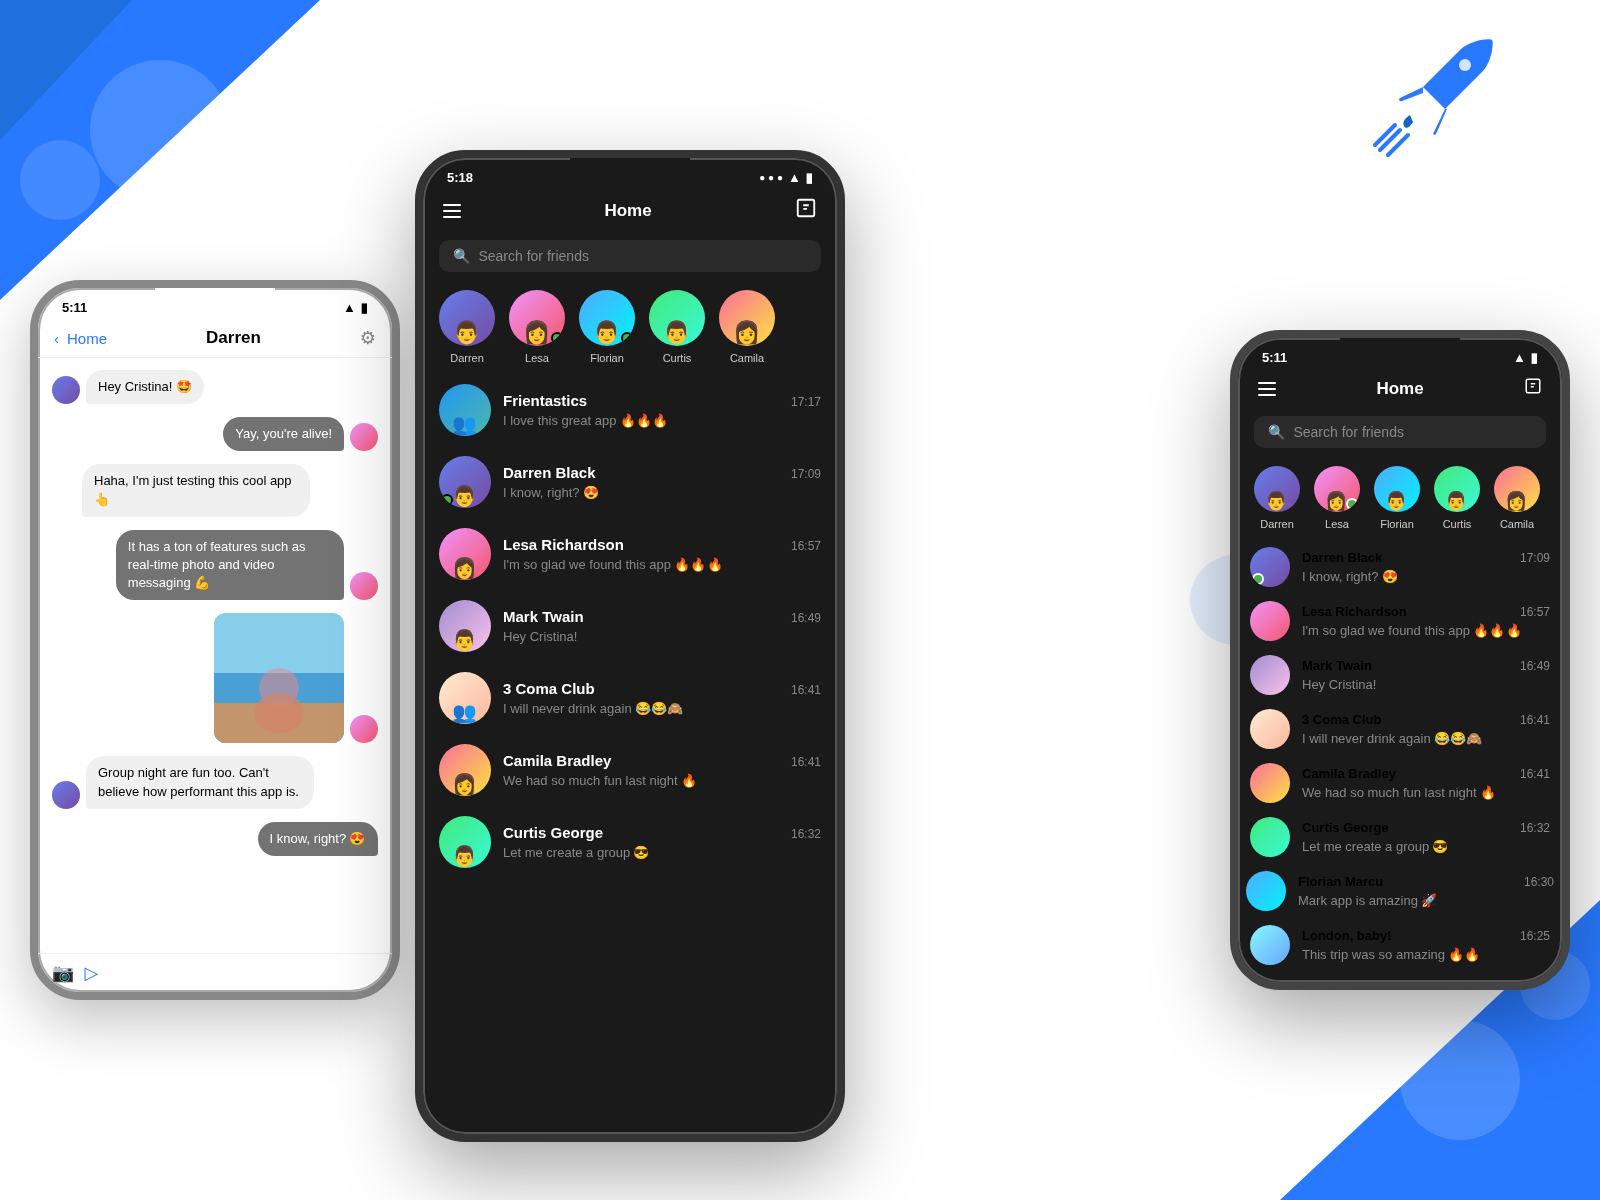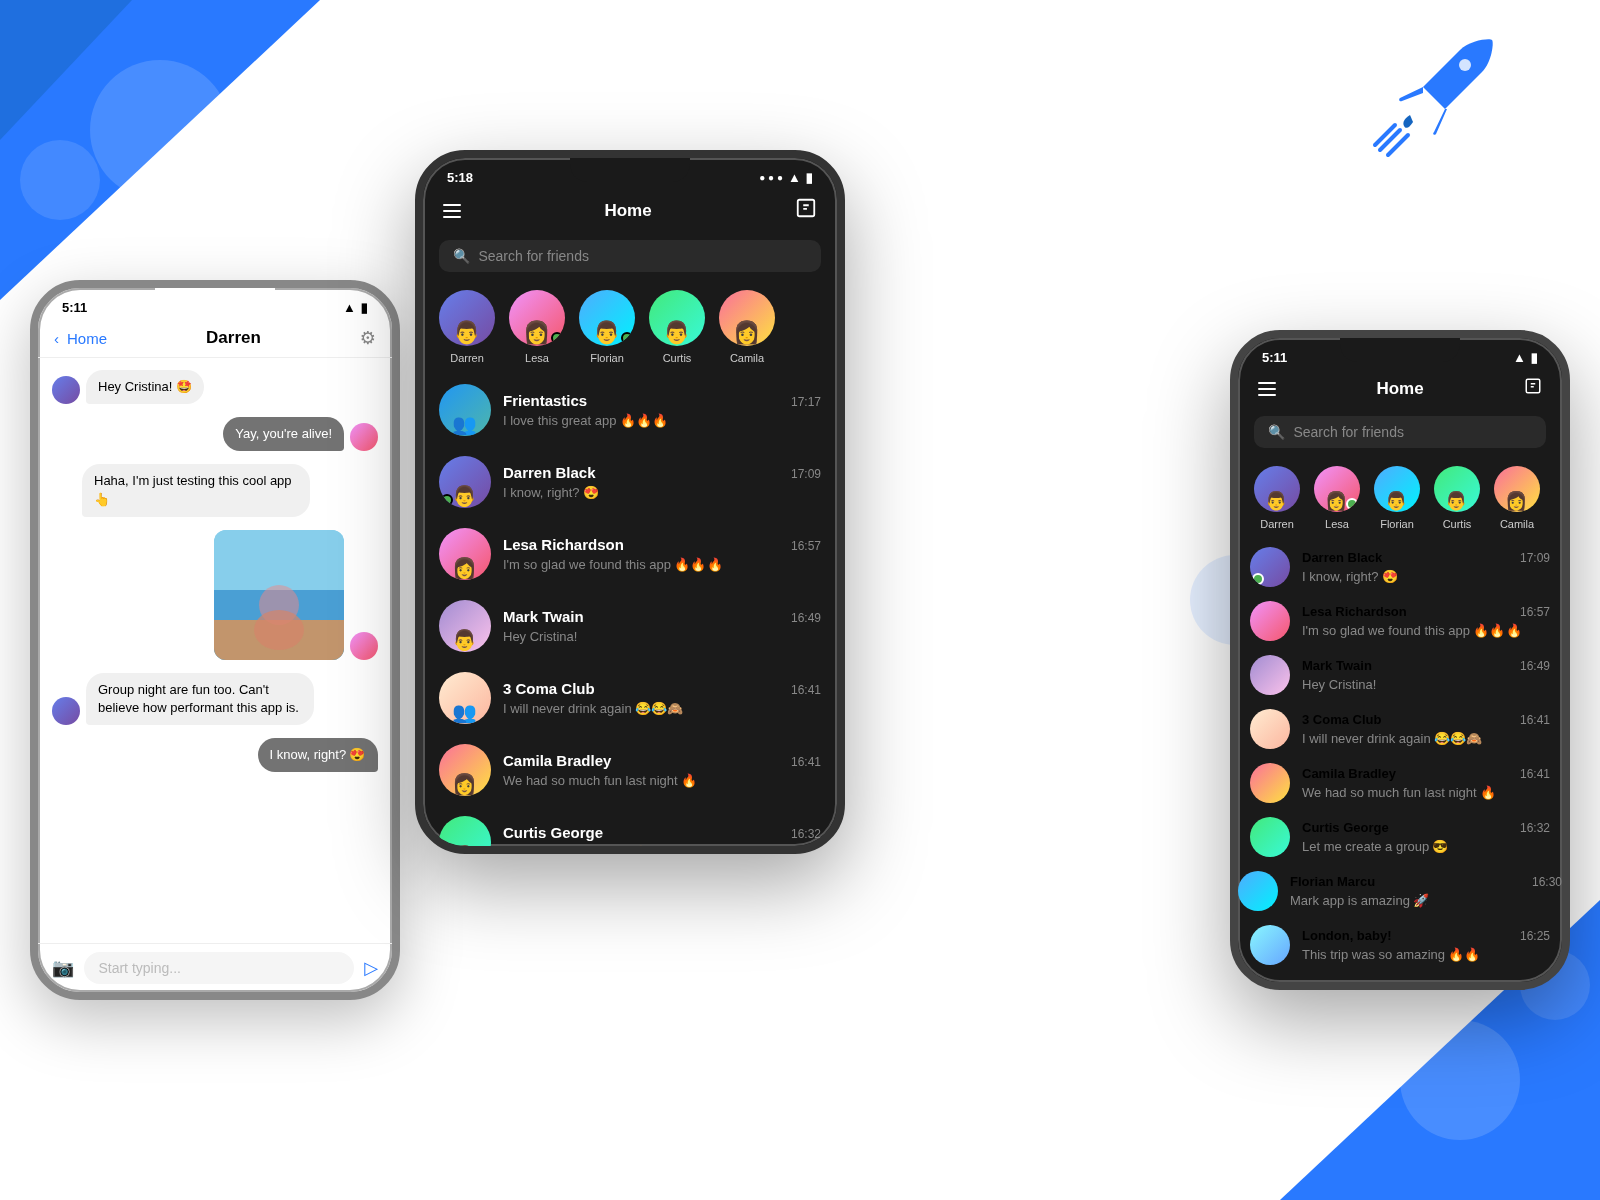--- a/index.html
+++ b/index.html
@@ -91,21 +91,21 @@
       top: 280px;
       width: 370px;
       height: 720px;
     }
 
     
     .phone-center {
       left: 415px;
       top: 150px;
       width: 430px;
-      height: 704px;
+      height: 992px;
     }
 
     
     .phone-right {
       right: 30px;
       top: 330px;
       width: 340px;
       height: 660px;
     }
 
@@ -506,20 +506,24 @@
 
       <div class="msg-row msg-row-right">
         <div class="msg-avatar-sm av-lesa" style="width:28px;height:28px;border-radius:50%;flex-shrink:0;"></div>
         <div class="msg-bubble msg-bubble-sent">Yay, you're alive!</div>
       </div>
 
       <div class="msg-row">
         <div class="msg-bubble msg-bubble-received" style="margin-left:30px;">Haha, I'm just testing this cool app 👆</div>
       </div>
 
+      <div class="msg-row msg-row-right">
+        <div class="msg-avatar-sm av-lesa" style="width:28px;height:28px;border-radius:50%;flex-shrink:0;"></div>
+        <div class="msg-bubble msg-bubble-sent">It has a ton of features such as real-time photo and video messaging 💪</div>
+      </div>
 
       <div class="msg-row msg-row-right">
         <div class="msg-avatar-sm av-lesa" style="width:28px;height:28px;border-radius:50%;flex-shrink:0;"></div>
         <div class="msg-image">
           <svg viewBox="0 0 130 130" width="130" height="130">
             <rect width="130" height="130" fill="#87ceeb"></rect>
             <rect y="60" width="130" height="70" fill="#4a9fd4"></rect>
             <rect y="90" width="130" height="40" fill="#c2956c"></rect>
             <circle cx="65" cy="75" r="20" fill="#e88" opacity="0.5"></circle>
             <ellipse cx="65" cy="100" rx="25" ry="20" fill="#d4856a" opacity="0.7"></ellipse>
@@ -533,23 +537,20 @@
         <div class="msg-bubble msg-bubble-received">Group night are fun too. Can't believe how performant this app is.</div>
       </div>
 
       <div class="msg-row msg-row-right">
         <div class="msg-bubble msg-bubble-sent">I know, right? 😍</div>
       </div>
     </div>
 
     <div class="input-bar">
       <span class="input-camera">📷</span>
-      <div class="input-field">
-        <span style="color:#bbb;">Start typing...</span>
-      </div>
       <span class="input-send">▷</span>
     </div>
   </div>
 </div>
 
 <div class="phone-wrapper phone-center">
   <div class="phone-frame">
     <div class="notch"></div>
 
     <div class="status-bar">
@@ -830,21 +831,21 @@
       <div class="chat-item" style="padding:7px 12px;">
         <div class="chat-avatar chat-avatar-sm av-curtis"></div>
         <div class="chat-content">
           <div class="chat-header">
             <span class="chat-name chat-name-light" style="font-size:13px;">Curtis George</span>
             <span class="chat-time">16:32</span>
           </div>
           <span class="chat-message">Let me create a group 😎</span>
         </div>
       </div>
-      <div class="chat-item" style="padding:7px 0;">
+      <div class="chat-item" style="padding:7px 8px;">
         <div class="chat-avatar chat-avatar-sm av-florian"></div>
         <div class="chat-content">
           <div class="chat-header">
             <span class="chat-name chat-name-light" style="font-size:13px;">Florian Marcu</span>
             <span class="chat-time">16:30</span>
           </div>
           <span class="chat-message">Mark app is amazing 🚀</span>
         </div>
       </div>
       <div class="chat-item" style="padding:7px 12px;">

